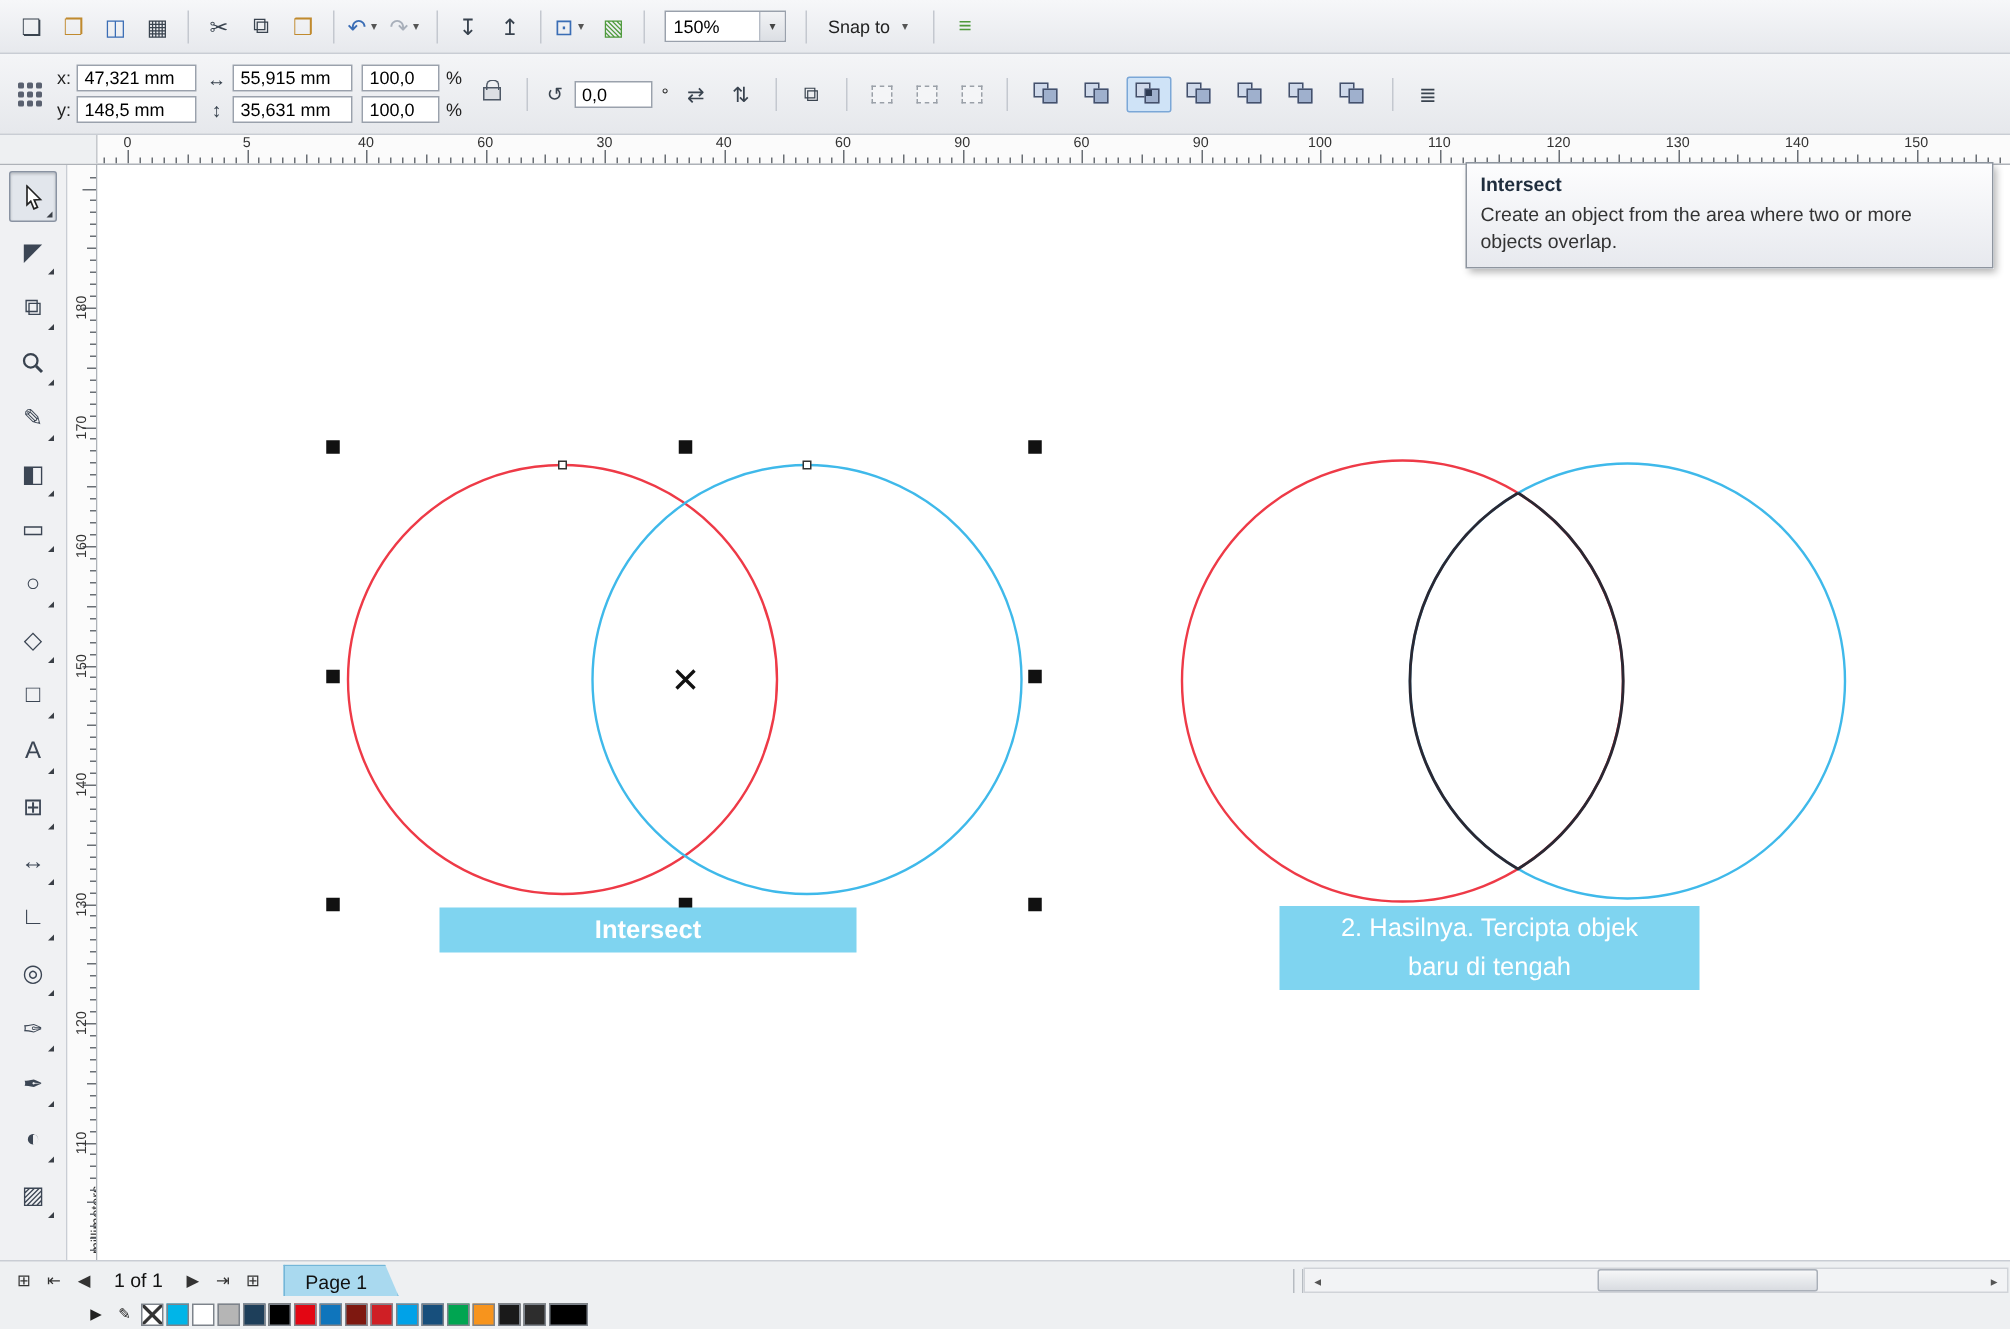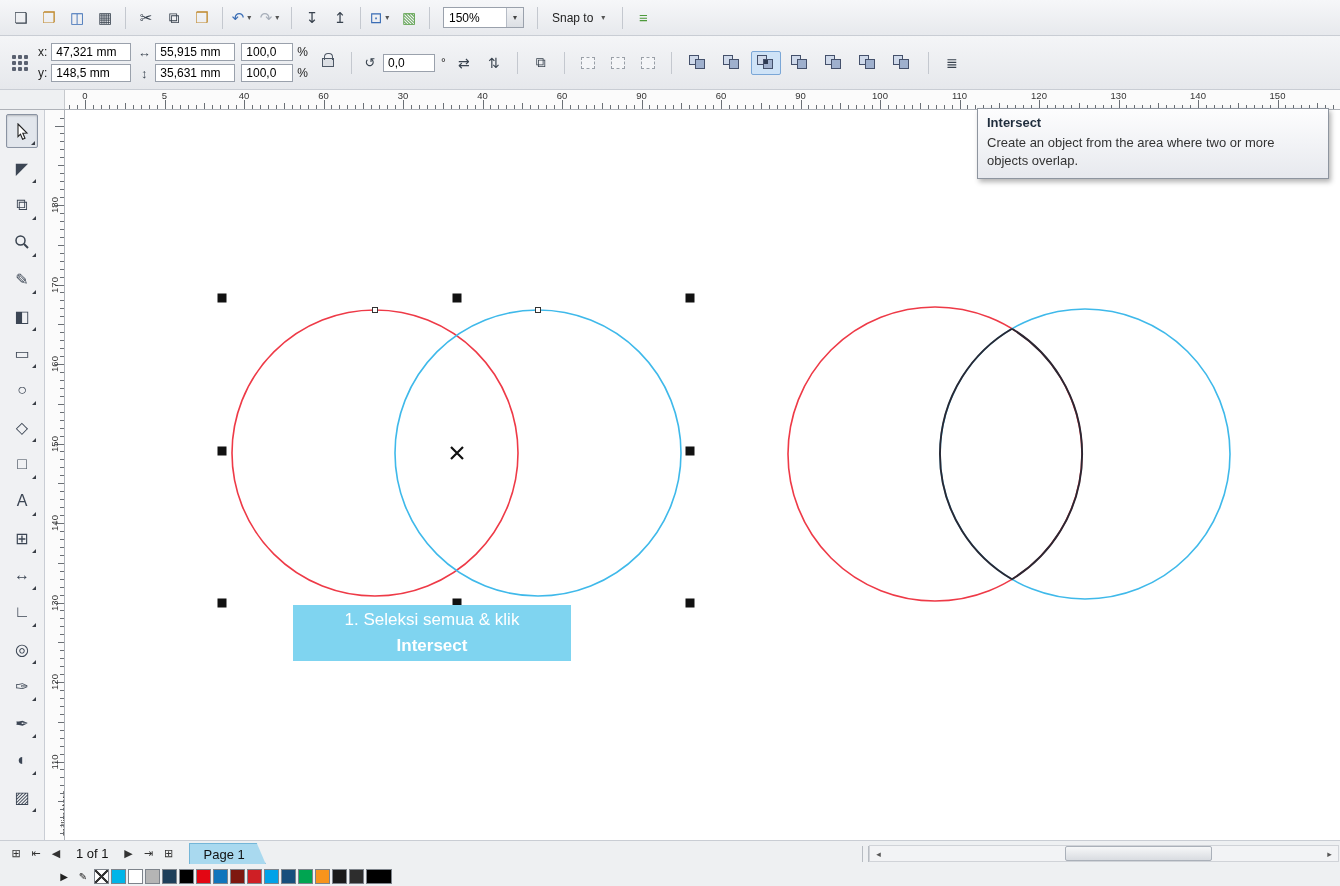--- a/index.html
+++ b/index.html
@@ -663,22 +663,25 @@
           <rect x="620.5" y="488.5" width="9" height="9"></rect>
         </g>
         <path d="M386 337 L398 349 M398 337 L386 349" stroke="#111111" stroke-width="2.2"></path>
 
         <circle cx="870" cy="344" r="147" fill="none" stroke-width="1.6" stroke="#ee3a47"></circle>
         <circle cx="1020" cy="344" r="145" fill="none" stroke-width="1.6" stroke="#3fb9ea"></circle>
         <path d="M947 218.7 A147 147 0 0 1 947 469.3 A145 145 0 0 1 947 218.7" fill="none" stroke-width="1.9" stroke="#2a2833"></path>
       </svg>
 
       <div class="caption" id="cap1" style="left: 228px; top: 495px; width: 278px; background: rgb(127, 212, 240); color: rgb(255, 255, 255);">
-        <div class="l1">1. Seleksi semua &amp; klik</div>
         <div class="l2 bold">Intersect</div>
+      </div>
+      <div class="caption" id="cap2" style="left: 788px; top: 494px; width: 280px; background: rgb(127, 212, 240); color: rgb(255, 255, 255);">
+        <div class="l1">2. Hasilnya. Tercipta objek</div>
+        <div class="l2">baru di tengah</div>
       </div>
     </div>
   </div>
 
   <div class="tooltip">
     <div class="tt-title">Intersect</div>
     <div class="tt-body">Create an object from the area where two or more objects overlap.</div>
   </div>
 
   <div class="pagebar">

